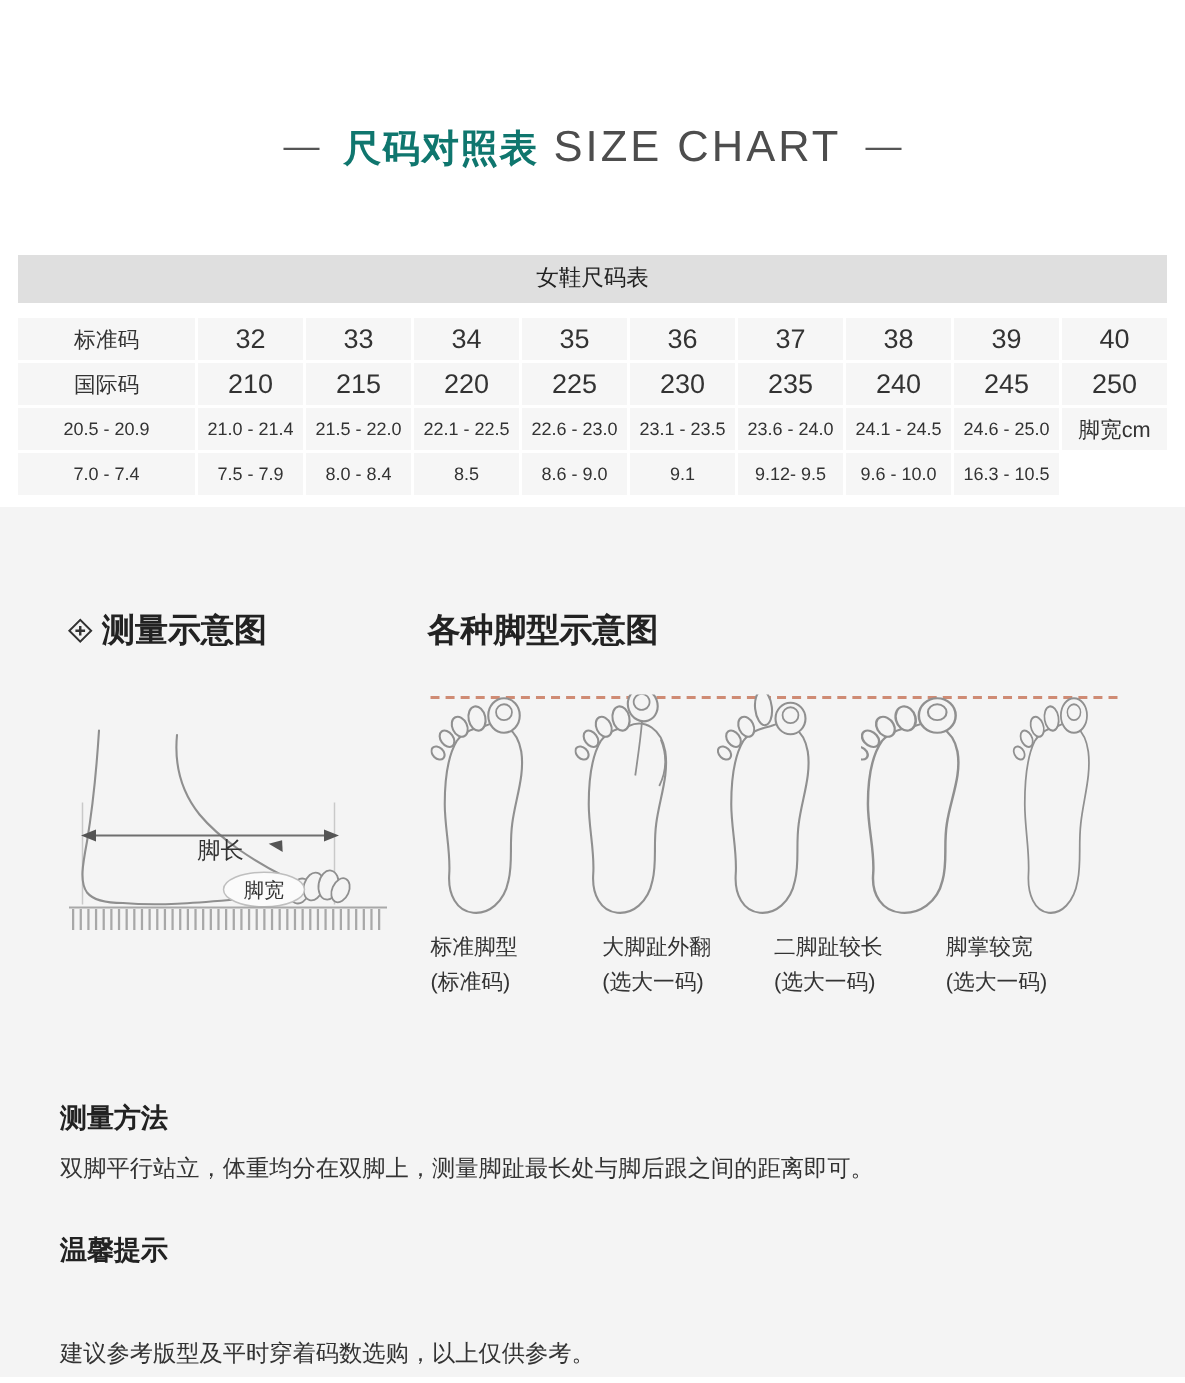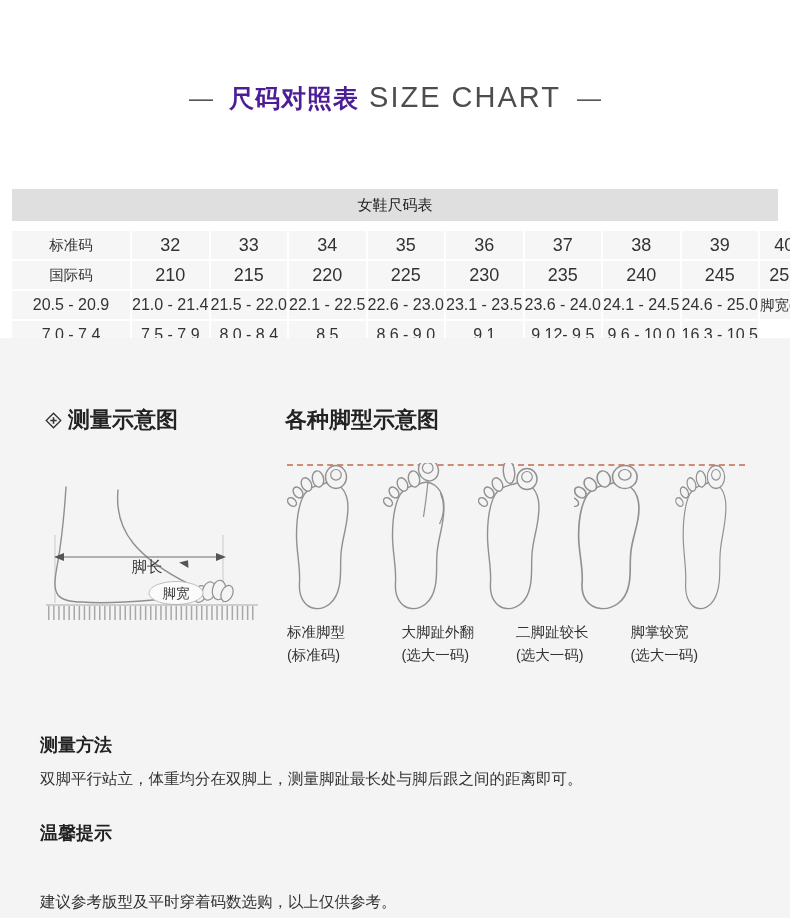--- a/index.html
+++ b/index.html
@@ -5,34 +5,34 @@
   html,body{margin:0;padding:0;}
   body{
     width:790px;height:922px;position:relative;background:#ffffff;
     font-family:"Liberation Sans","DejaVu Sans",sans-serif;color:#333;
     overflow:hidden;
   }
   
   .title-row{position:absolute;top:78px;left:0;width:790px;height:40px;
     display:flex;justify-content:center;align-items:center;gap:16px;}
   .title-dash{font-size:24px;color:#555;font-weight:400;}
-  .title-zh{font-size:25px;font-weight:bold;color:#4c1d95;letter-spacing:1px;}
+  .title-zh{font-size:25px;font-weight:bold;color:#0f766e;letter-spacing:1px;}
   .title-en{font-size:29px;color:#4d4d4d;letter-spacing:2px;font-weight:400;}
   .title-zh-en{display:flex;align-items:baseline;gap:10px;}
   
   .size-table{position:absolute;left:12px;top:170px;width:766px;}
   .table-caption{height:32px;line-height:32px;background:var(--table-caption-bg,#dfdfdf);
-    text-align:center;font-size:15px;color:#222;margin-top:19px;}
+    text-align:center;font-size:15px;color:#222;}
   .table-grid{margin-top:10px;display:grid;grid-template-columns:118px repeat(9,1fr);
     gap:2px;}
   .cell{background:var(--table-cell-bg,#f6f6f6);height:28px;display:flex;
     align-items:center;justify-content:center;white-space:nowrap;color:#333;}
   .cell.lbl{font-size:14.5px;}
   .cell.big{font-size:18px;}
-  .cell.small{font-size:16px;text-align:center;}
+  .cell.small{font-size:12px;text-align:center;}
   
   .panel{position:absolute;left:0;top:338px;width:790px;height:580px;
     background:var(--panel-bg,#f4f4f4);}
   .sec-title{position:absolute;font-size:22px;font-weight:bold;color:#222;
     display:flex;align-items:center;gap:5px;}
   .sec-title.measure{left:44px;top:405px;}
   .sec-title.foottypes{left:285px;top:405px;}
   .diamond-icon svg{display:block;}
   
   .measure-svg{position:absolute;left:30px;top:443px;}

